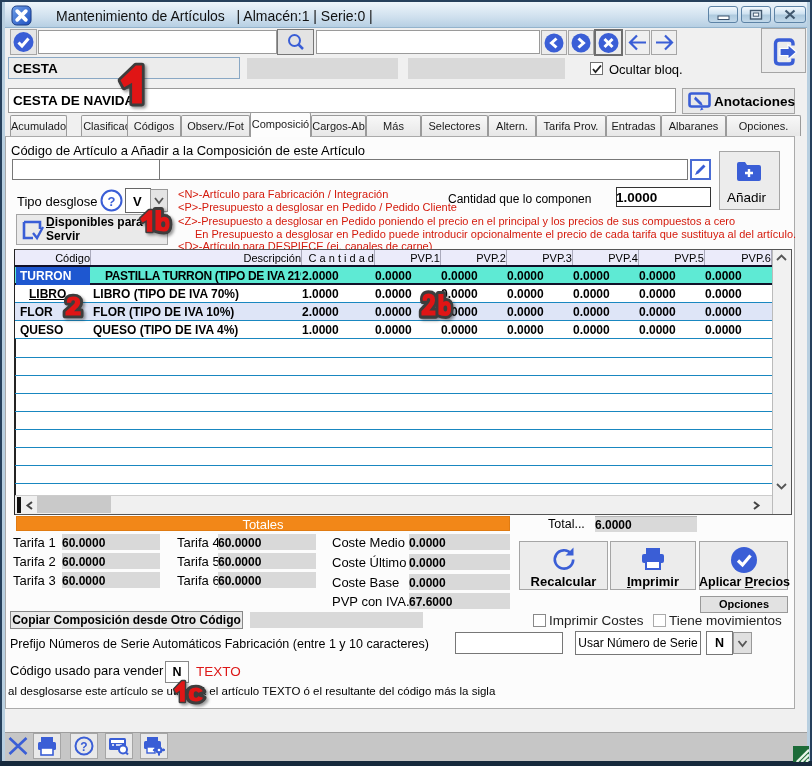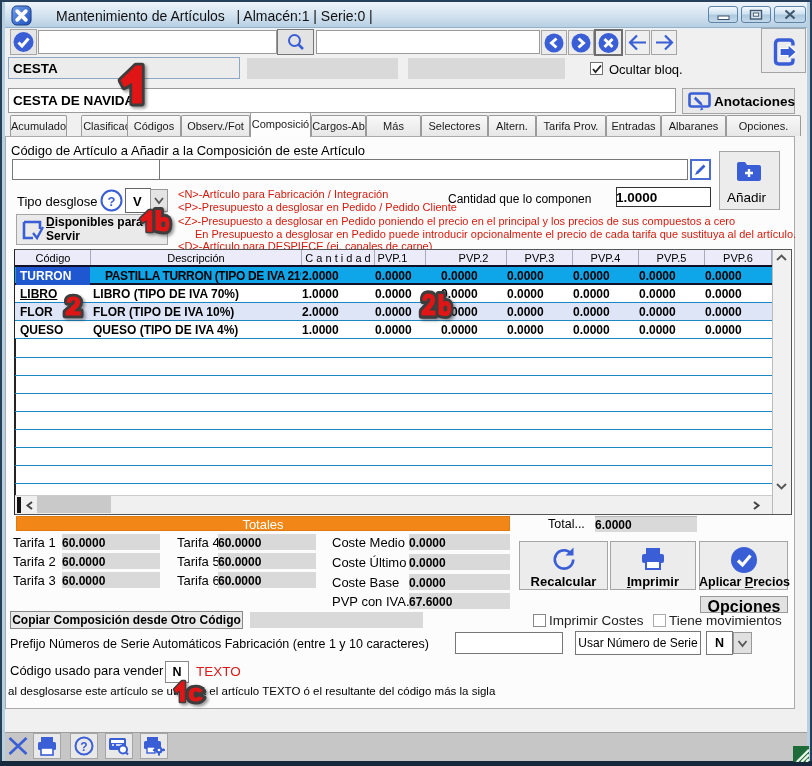--- a/index.html
+++ b/index.html
@@ -8,21 +8,21 @@
 .in{background:#fff;border:1px solid #888}
 .gr{background:#d9d9d9}
 .btn{background:#ececec;border:1px solid #a5a5a5}
 .b{font-weight:bold}
 .titlebar{width:808px;height:26px;background:linear-gradient(#eef5fb,#cfe0ee 60%,#b6cfe3);border-bottom:1px solid #93b3cc}
 .cap{top:4px;height:17px;width:30px;border:1px solid #5d83a6;border-radius:3px;background:linear-gradient(#f4f9fd,#cfe2f1 45%,#aecade 55%,#c2d8e9)}
 .tab{position:absolute;top:115px;height:21px;background:linear-gradient(#f8f8f8,#e7e7e7);border:1px solid #9a9a9a;border-bottom:none;font-size:11px;text-align:center;line-height:20px;color:#1a1a1a;border-radius:2px 2px 0 0}
 .tabsel{top:112px;height:25px;background:#fdfdfd;z-index:3;line-height:23px}
 .cell{position:absolute;font-size:12px;font-weight:bold;white-space:nowrap;overflow:hidden;line-height:18px;color:#000}
 .num{text-align:left}
-.hdr{position:absolute;font-size:11px;text-align:center;line-height:17px;color:#000}
+.hdr{position:absolute;font-size:11px;text-align:right;line-height:17px;color:#000}
 .red{color:#d41a0c;font-size:11px;white-space:nowrap}
 .cb{position:absolute;width:13px;height:13px;background:#fff;border:1px solid #707070}
 .annsvg{z-index:50;overflow:visible;filter:drop-shadow(2px 2.5px 1.5px rgba(30,30,30,.45))}
 .annsvg use{stroke:#3d3d3d;stroke-width:6;fill:#e01515;paint-order:stroke;stroke-linejoin:round;vector-effect:non-scaling-stroke}
 </style></head><body>
 <div class="win">
 
 <div class="abs" style="left:0;top:0;width:812px;height:2px;background:#26405c;z-index:9"></div>
 <div class="abs" style="left:0;top:0;width:2px;height:766px;background:#26405c;z-index:9"></div>
 <div class="abs" style="left:810px;top:0;width:2px;height:766px;background:#26405c;z-index:9"></div>
@@ -169,43 +169,43 @@
       <path d="M3 3 L19 3 L19 10 M3 3 L3 19 L12 19" fill="none" stroke="#3a5ed6" stroke-width="2.6"></path>
       <path d="M12 14 L16 19 L22 8" fill="none" stroke="#3a5ed6" stroke-width="2.4"></path>
     </svg>
 <div class="abs b" style="left:46px;top:216px;font-size:12px;line-height:13.5px;z-index:2"><span style="text-decoration:underline">D</span>isponibles para<br>Servir</div>
 
 <div class="abs" style="left:14px;top:249px;width:778px;height:266px;background:#fff;border:1px solid #555;border-left:2px solid #222;z-index:2"></div>
 <div class="abs" style="left:15px;top:250px;width:757px;height:17px;background:#ebebfa;border-bottom:1px solid #9a9ab8;z-index:3">
       <div class="hdr" style="left:1px;top:0;width:75px;border-right:1px solid #aab;height:17px">Código</div>
       <div class="hdr" style="left:76px;top:0;width:211px;border-right:1px solid #aab;height:17px">Descripción</div>
       <div class="hdr" style="left:287px;top:0;width:73px;border-right:1px solid #aab;height:34px">C a n t i d a d</div>
-      <div class="hdr" style="left:345px;top:0;width:66px;border-right:1px solid #aab;height:17px">PVP.1</div>
+      <div class="hdr" style="left:360px;top:0;width:66px;border-right:1px solid #aab;height:17px">PVP.1</div>
       <div class="hdr" style="left:426px;top:0;width:66px;border-right:1px solid #aab;height:17px">PVP.2</div>
       <div class="hdr" style="left:492px;top:0;width:66px;border-right:1px solid #aab;height:17px">PVP.3</div>
       <div class="hdr" style="left:558px;top:0;width:66px;border-right:1px solid #aab;height:17px">PVP.4</div>
       <div class="hdr" style="left:624px;top:0;width:66px;border-right:1px solid #aab;height:17px">PVP.5</div>
       <div class="hdr" style="left:690px;top:0;width:67px;border-right:1px solid #aab;height:17px">PVP.6</div>
     </div>
-<div class="abs" style="left:15px;top:265px;width:757px;height:20px;background:#0ea5e9;border-top:2px solid #101028;border-bottom:2px solid #101028;z-index:3">
+<div class="abs" style="left:15px;top:265px;width:757px;height:20px;background:#5eead4;border-top:2px solid #101028;border-bottom:2px solid #101028;z-index:3">
       <div style="position:relative;top:0;height:16px;line-height:16px">
         <div class="cell" style="left:1px;top:0;width:74px;padding-left:4px;background:#1e57d0;color:#fff;">TURRON</div>
         <div class="cell" style="left:76px;top:0;width:210px;padding-left:14px;letter-spacing:-0.35px">PASTILLA TURRON (TIPO DE IVA 21%</div>
         <div class="cell num" style="left:287px;top:0;width:65px">2.0000</div>
         <div class="cell num" style="left:360px;top:0;width:56px">0.0000</div>
         <div class="cell num" style="left:426px;top:0;width:56px">0.0000</div>
         <div class="cell num" style="left:492px;top:0;width:56px">0.0000</div>
         <div class="cell num" style="left:558px;top:0;width:56px">0.0000</div>
         <div class="cell num" style="left:624px;top:0;width:56px">0.0000</div>
         <div class="cell num" style="left:690px;top:0;width:57px">0.0000</div>
       </div>
     </div>
 <div class="abs" style="left:15px;top:285px;width:757px;height:18px;background:#fff;border-bottom:1px solid #1987c0;z-index:3">
       <div style="position:relative;height:17px;line-height:17px">
-        <div class="cell" style="left:1px;top:0;width:74px;padding-left:4px;text-decoration:underline;">LIBRO</div>
+        <div class="cell" style="left:10px;top:0;width:74px;padding-left:4px;text-decoration:underline;">LIBRO</div>
         <div class="cell" style="left:76px;top:0;width:210px;padding-left:2px">LIBRO (TIPO DE IVA 70%)</div>
         <div class="cell num" style="left:287px;top:0;width:65px">1.0000</div>
         <div class="cell num" style="left:360px;top:0;width:56px">0.0000</div>
         <div class="cell num" style="left:426px;top:0;width:56px">0.0000</div>
         <div class="cell num" style="left:492px;top:0;width:56px">0.0000</div>
         <div class="cell num" style="left:558px;top:0;width:56px">0.0000</div>
         <div class="cell num" style="left:624px;top:0;width:56px">0.0000</div>
         <div class="cell num" style="left:690px;top:0;width:57px">0.0000</div>
       </div>
     </div>
@@ -308,21 +308,21 @@
       <rect x="7" y="15" width="14" height="8" fill="#fff" stroke="#3a5ed6" stroke-width="2"></rect>
     </svg>
 <div class="abs b" style="left:610px;top:574px;width:86px;text-align:center;font-size:13px;z-index:3"><span style="text-decoration:underline">I</span>mprimir</div>
 <div class="abs btn" style="left:699px;top:541px;width:89px;height:49px;z-index:2"></div>
 <svg class="abs" style="left:730px;top:546px;z-index:3" width="28" height="28">
       <circle cx="14" cy="14" r="13" fill="#3a5ed6"></circle>
       <path d="M8 14.5 L12.5 19 L20.5 9.5" stroke="#fff" stroke-width="3.2" fill="none"></path>
     </svg>
 <div class="abs b" style="left:699px;top:575px;width:89px;text-align:center;font-size:12.5px;white-space:nowrap;z-index:3">Aplicar <span style="text-decoration:underline">P</span>recios</div>
 <div class="abs" style="left:700px;top:596px;width:88px;height:17px;background:#e2e2e2;border:1px solid #999;z-index:2"></div>
-<div class="abs b" style="left:700px;top:598px;width:88px;text-align:center;font-size:16px;z-index:3">Opciones</div>
+<div class="abs b" style="left:700px;top:598px;width:88px;text-align:center;font-size:11px;z-index:3">Opciones</div>
 <div class="cb" style="left:533px;top:614px;z-index:2;border-color:#888"></div>
 <div class="abs" style="left:549px;top:613px;font-size:13.5px;color:#222;z-index:2">Imprimir Costes</div>
 <div class="cb" style="left:653px;top:614px;z-index:2;border-color:#aaa"></div>
 <div class="abs" style="left:669px;top:613px;font-size:13.5px;color:#222;z-index:2">Tiene movimientos</div>
 <div class="abs" style="left:10px;top:611px;width:233px;height:18px;background:#e9e9e9;border:1px solid #888;z-index:2"></div>
 <div class="abs b" style="left:10px;top:613px;width:233px;text-align:center;font-size:12px;z-index:3">Copiar Composición desde Otro Código</div>
 <div class="abs gr" style="left:250px;top:612px;width:173px;height:16px;z-index:2"></div>
 
 <div class="abs" style="left:10px;top:637px;font-size:12.5px;z-index:2">Prefijo Números de Serie Automáticos Fabricación (entre 1 y 10 caracteres)</div>
 <div class="abs in" style="left:455px;top:632px;width:108px;height:22px;z-index:2;border-color:#777"></div>

